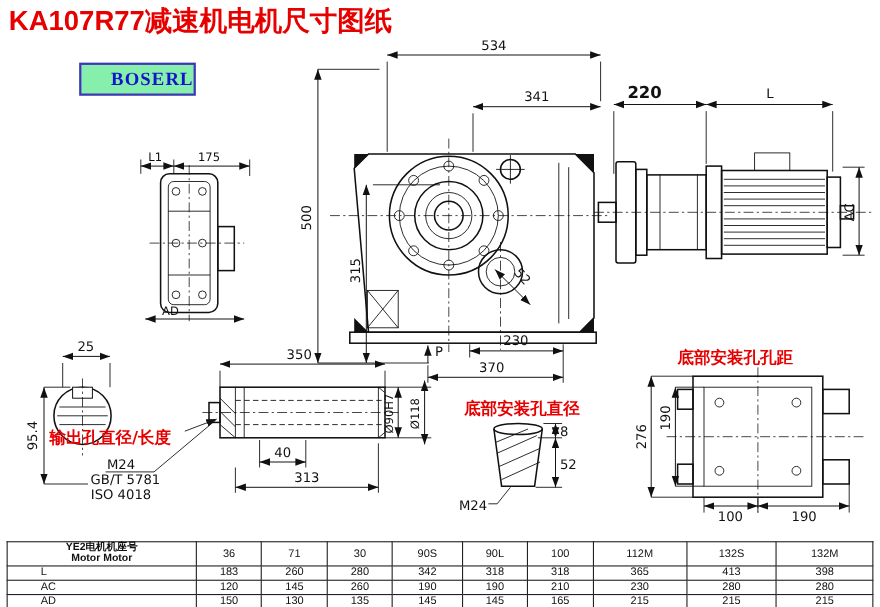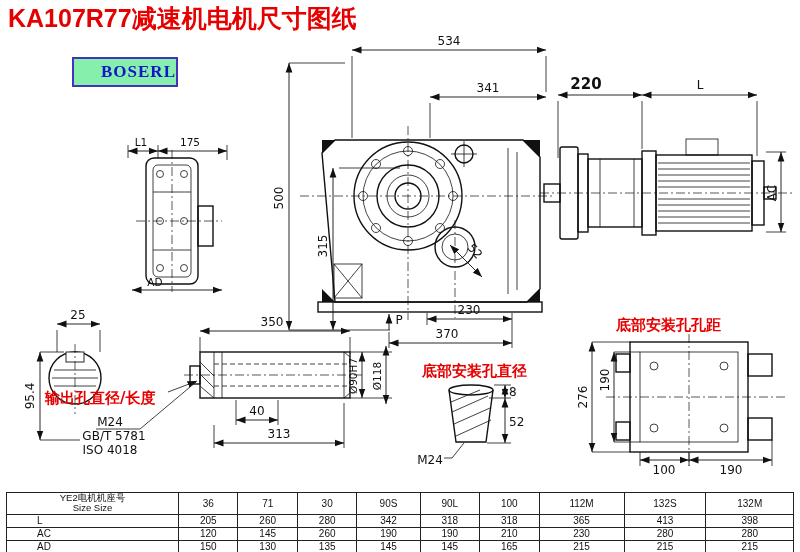--- a/index.html
+++ b/index.html
@@ -17,21 +17,21 @@
   svg text.astart{text-anchor:start;}
   .ln{stroke:#111;stroke-width:1.4;fill:none;}
   .thin{stroke:#111;stroke-width:0.8;fill:none;}
   .dim{stroke:#111;stroke-width:0.9;fill:none;}
   .cl{stroke:#111;stroke-width:0.7;fill:none;stroke-dasharray:9 3 2 3;}
   .dash{stroke:#111;stroke-width:0.8;fill:none;stroke-dasharray:5 3;}
   .spec-table{position:absolute;left:6px;top:492px;width:788px;border-collapse:collapse;background:#fff;}
   .spec-table td{border:1px solid #222;text-align:center;font-size:10px;padding:0;line-height:1.1;height:12px;color:#111;}
   .spec-table tr.hdr td{height:20px;}
   .spec-table td.rowlab{text-align:left;padding-left:30px;}
-  .hdr-first div{font-size:9.5px;}
+  .hdr-first div{font-size:9.5px;font-weight:bold;}
 </style>
 </head>
 <body>
 
 <div class="page">
 
   <div class="title">KA107R77减速机电机尺寸图纸</div>
   <div class="logo">
     <span>BOSERL</span>
   </div>
@@ -229,35 +229,35 @@
 
   <table class="spec-table">
     <colgroup>
         <col style="width:172px">
         <col span="9">
       </colgroup>
     <tbody>
         <tr class="hdr">
       <td class="hdr-first">
         <div>YE2电机机座号</div>
-        <div>Size Size</div>
+        <div>Motor Motor</div>
       </td>
       <td>36</td>
       <td>71</td>
       <td>30</td>
       <td>90S</td>
       <td>90L</td>
       <td>100</td>
       <td>112M</td>
       <td>132S</td>
       <td>132M</td>
     </tr>
     <tr>
       <td class="rowlab">L</td>
-      <td>205</td>
+      <td>183</td>
       <td>260</td>
       <td>280</td>
       <td>342</td>
       <td>318</td>
       <td>318</td>
       <td>365</td>
       <td>413</td>
       <td>398</td>
     </tr>
     <tr>

